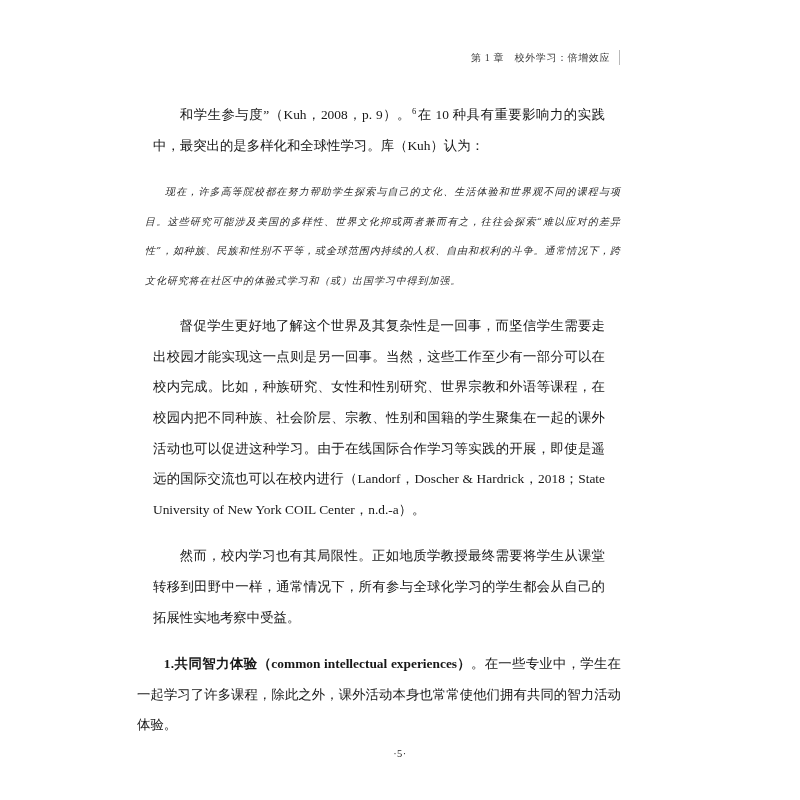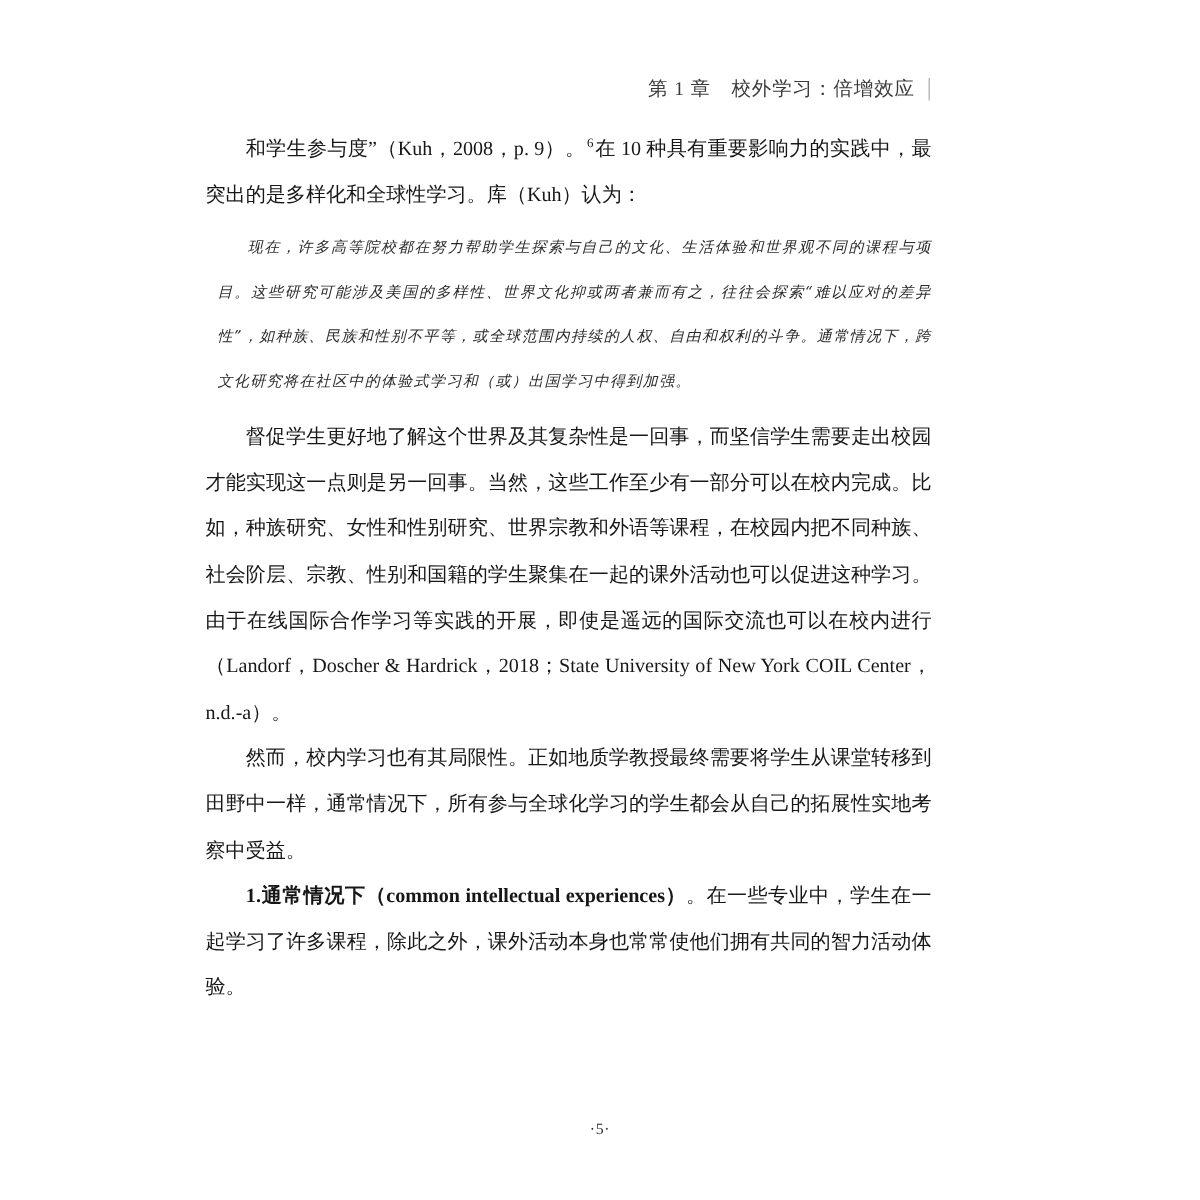--- a/index.html
+++ b/index.html
@@ -26,21 +26,21 @@
   .running-head {
     position: absolute;
     top: 50px;
     right: 180px;
     display: flex;
     align-items: center;
     gap: 0;
     white-space: nowrap;
   }
   .running-head-text {
-    font-size: 13px;
+    font-size: 10px;
     letter-spacing: 0.6px;
     color: #3a3a3a;
     font-family: "Liberation Serif", "DejaVu Serif", serif;
     padding-right: 9px;
   }
   .running-head-rule {
     width: 1px;
     height: 15px;
     background: #b9b9b9;
     display: block;
@@ -48,21 +48,21 @@
 
   
   .textblock {
     position: absolute;
     left: 137px;
     top: 84px;
     width: 484px;
   }
 
   p.body {
-    margin: 0;
+    margin: 16px;
     font-size: 13.4px;
     line-height: 30.6px;
     text-align: justify;
     text-justify: inter-ideograph;
     text-indent: 2em;
     color: #171717;
     font-family: "Liberation Serif", "DejaVu Serif", serif;
   }
 
   sup.fn {
@@ -133,19 +133,19 @@
 
     <p class="body"><span>和学生参与度”（Kuh，2008，p. 9）。</span><sup class="fn">6</sup><span>在 10 种具有重要影响力的实践中，最突出的是多样化和全球性学习。库（Kuh）认为：</span></p>
 
     <p class="quote">现在，许多高等院校都在努力帮助学生探索与自己的文化、生活体验和世界观不同的课程与项目。这些研究可能涉及美国的多样性、世界文化抑或两者兼而有之，往往会探索“难以应对的差异性”，如种族、民族和性别不平等，或全球范围内持续的人权、自由和权利的斗争。通常情况下，跨文化研究将在社区中的体验式学习和（或）出国学习中得到加强。</p>
 
     <p class="body">督促学生更好地了解这个世界及其复杂性是一回事，而坚信学生需要走出校园才能实现这一点则是另一回事。当然，这些工作至少有一部分可以在校内完成。比如，种族研究、女性和性别研究、世界宗教和外语等课程，在校园内把不同种族、社会阶层、宗教、性别和国籍的学生聚集在一起的课外活动也可以促进这种学习。由于在线国际合作学习等实践的开展，即使是遥远的国际交流也可以在校内进行（Landorf，Doscher &amp; Hardrick，2018；State University of New York COIL Center，n.d.-a）。</p>
 
     <p class="body">然而，校内学习也有其局限性。正如地质学教授最终需要将学生从课堂转移到田野中一样，通常情况下，所有参与全球化学习的学生都会从自己的拓展性实地考察中受益。</p>
 
 
-    <p class="numitem"><span class="lead">1.</span><span class="lead">通常情况下</span><span class="latin">（common intellectual experiences）</span><span>。在一些专业中，学生在一起学习了许多课程，除此之外，课外活动本身也常常使他们拥有共同的智力活动体验。</span></p>
+    <p class="numitem"><span class="lead">1.</span><span class="lead">共同智力体验</span><span class="latin">（common intellectual experiences）</span><span>。在一些专业中，学生在一起学习了许多课程，除此之外，课外活动本身也常常使他们拥有共同的智力活动体验。</span></p>
 
   </div>
 
   <div class="folio">·5·</div>
 
 </div>
 
 </body></html>

